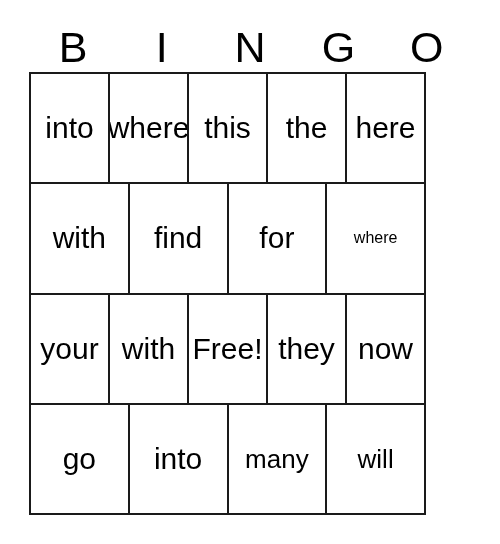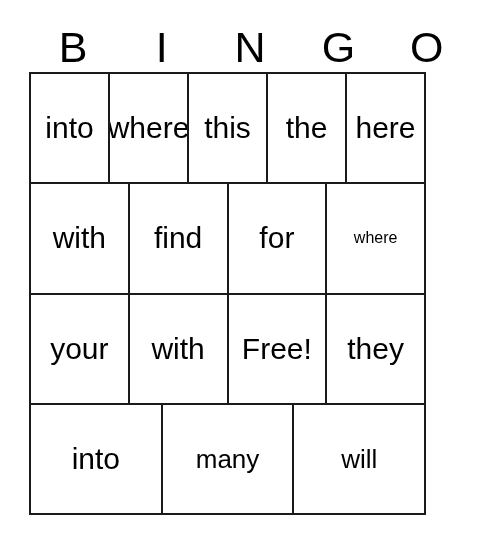--- a/index.html
+++ b/index.html
@@ -142,24 +142,30 @@
         </div>
       <div class="grid-cell">
           <span class="cell-text">with</span>
         </div>
       <div class="grid-cell">
           <span class="cell-text">Free!</span>
         </div>
       <div class="grid-cell">
           <span class="cell-text">they</span>
         </div>
+      <div class="grid-cell">
+          <span class="cell-text">now</span>
+        </div>
     </div>
 
 
     <div class="grid-row">
+      <div class="grid-cell">
+          <span class="cell-text">go</span>
+        </div>
       <div class="grid-cell">
           <span class="cell-text">into</span>
         </div>
       <div class="grid-cell">
           <span class="cell-text shrink-1">many</span>
         </div>
       <div class="grid-cell">
           <span class="cell-text shrink-1">will</span>
         </div>
     </div>

